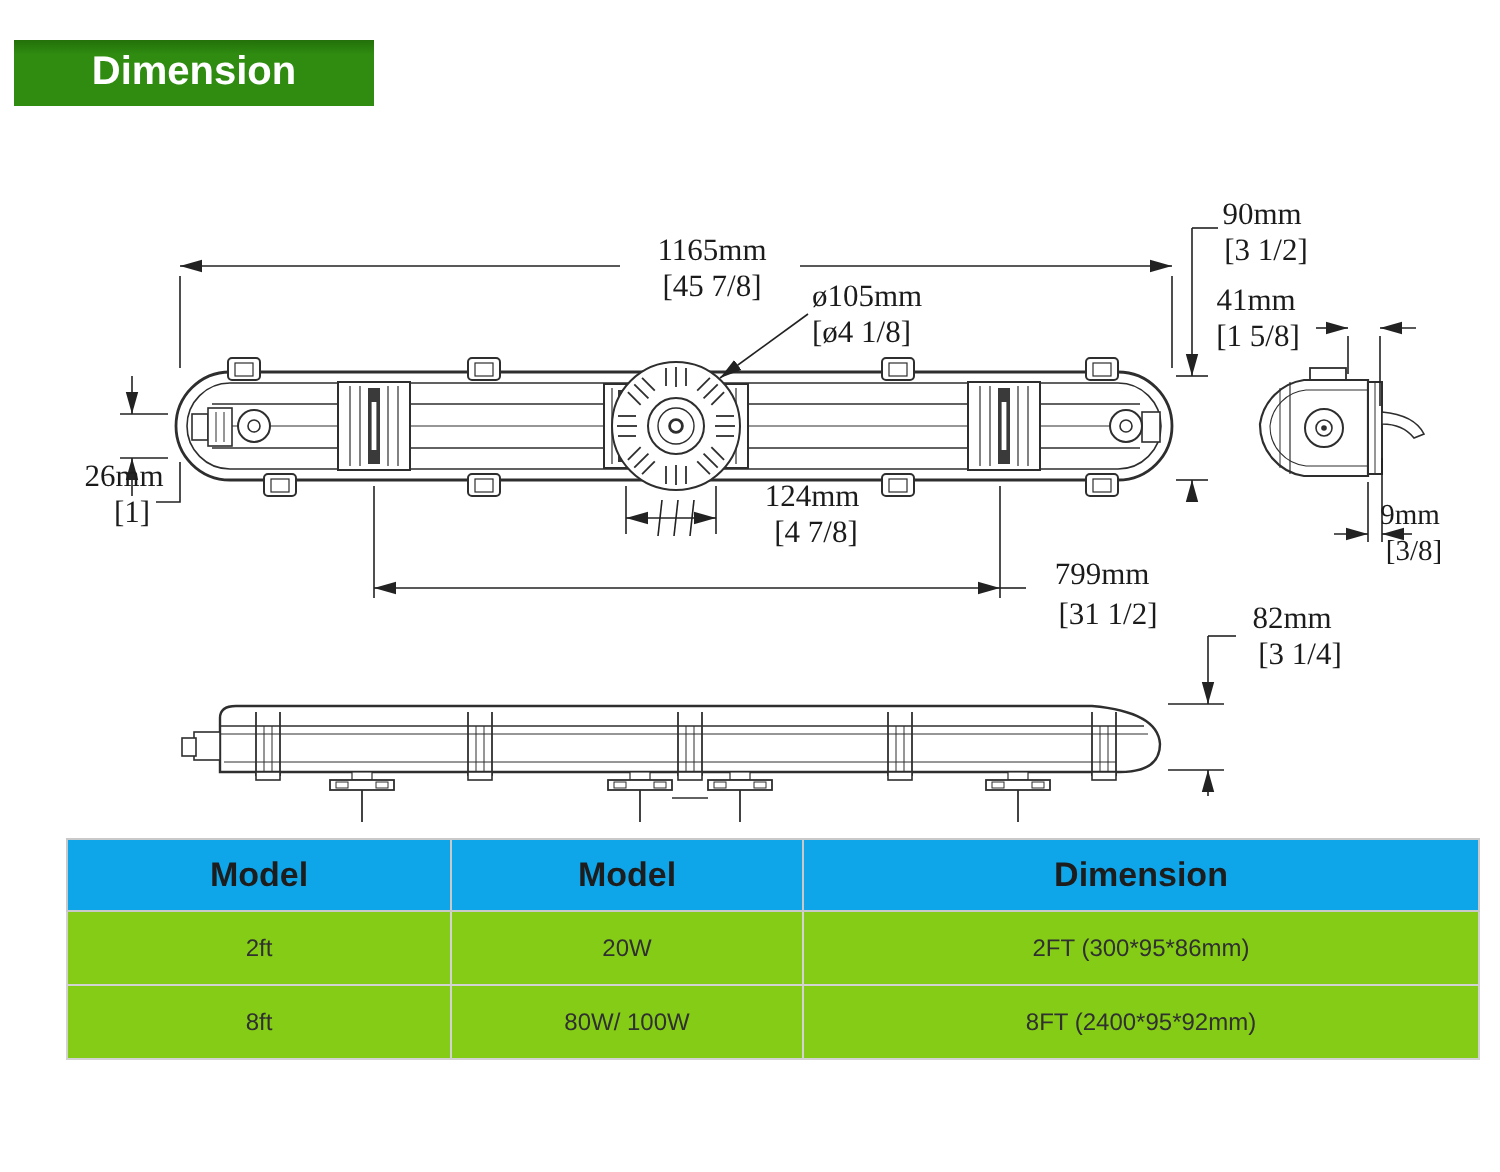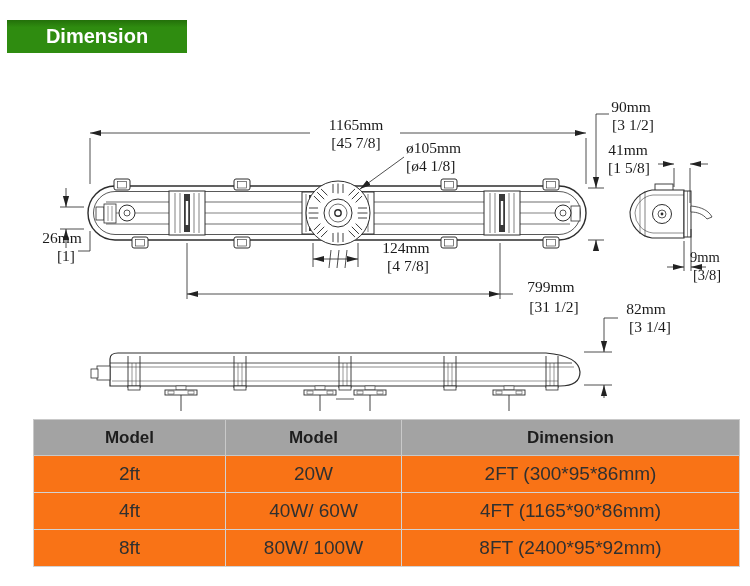--- a/index.html
+++ b/index.html
@@ -11,26 +11,26 @@
     background:linear-gradient(180deg,#23700a 0%,#2f8c10 22%,#2f8c10 100%);
   }
   svg.drawing{position:absolute;left:0;top:0;}
   svg text{font-family:"Liberation Serif",serif;font-size:15.5px;fill:#1b1b1b;}
   svg text.small{font-size:14.5px;}
   table.spec{
     position:absolute;left:33px;top:419px;width:706px;
     border-collapse:collapse;table-layout:fixed;
   }
   table.spec th{
-    background:#a3a3a3;border:1px solid #c9c9c9;height:33px;
+    background:#0ea5e9;border:1px solid #c9c9c9;height:33px;
     font-size:17px;font-weight:bold;color:#1d1d1d;text-align:center;
   }
   table.spec td{
-    background:#f97316;border:1px solid #d2d2d2;height:34px;
-    font-size:19px;color:#303030;text-align:center;
+    background:#84cc16;border:1px solid #d2d2d2;height:34px;
+    font-size:12px;color:#303030;text-align:center;
   }
   col.c1{width:192px;} col.c2{width:176px;} col.c3{width:338px;}
 </style>
 </head>
 <body>
 
 <div class="badge">
   <span>Dimension</span>
 </div>
 
@@ -310,23 +310,18 @@
       <th>Dimension</th>
     </tr>
   </thead>
   <tbody>
     <tr>
       <td>2ft</td>
       <td>20W</td>
       <td>2FT (300*95*86mm)</td>
     </tr>
     <tr>
-      <td>4ft</td>
-      <td>40W/ 60W</td>
-      <td>4FT (1165*90*86mm)</td>
-    </tr>
-    <tr>
       <td>8ft</td>
       <td>80W/ 100W</td>
       <td>8FT (2400*95*92mm)</td>
     </tr>
   </tbody>
 </table>
 
 </body></html>

